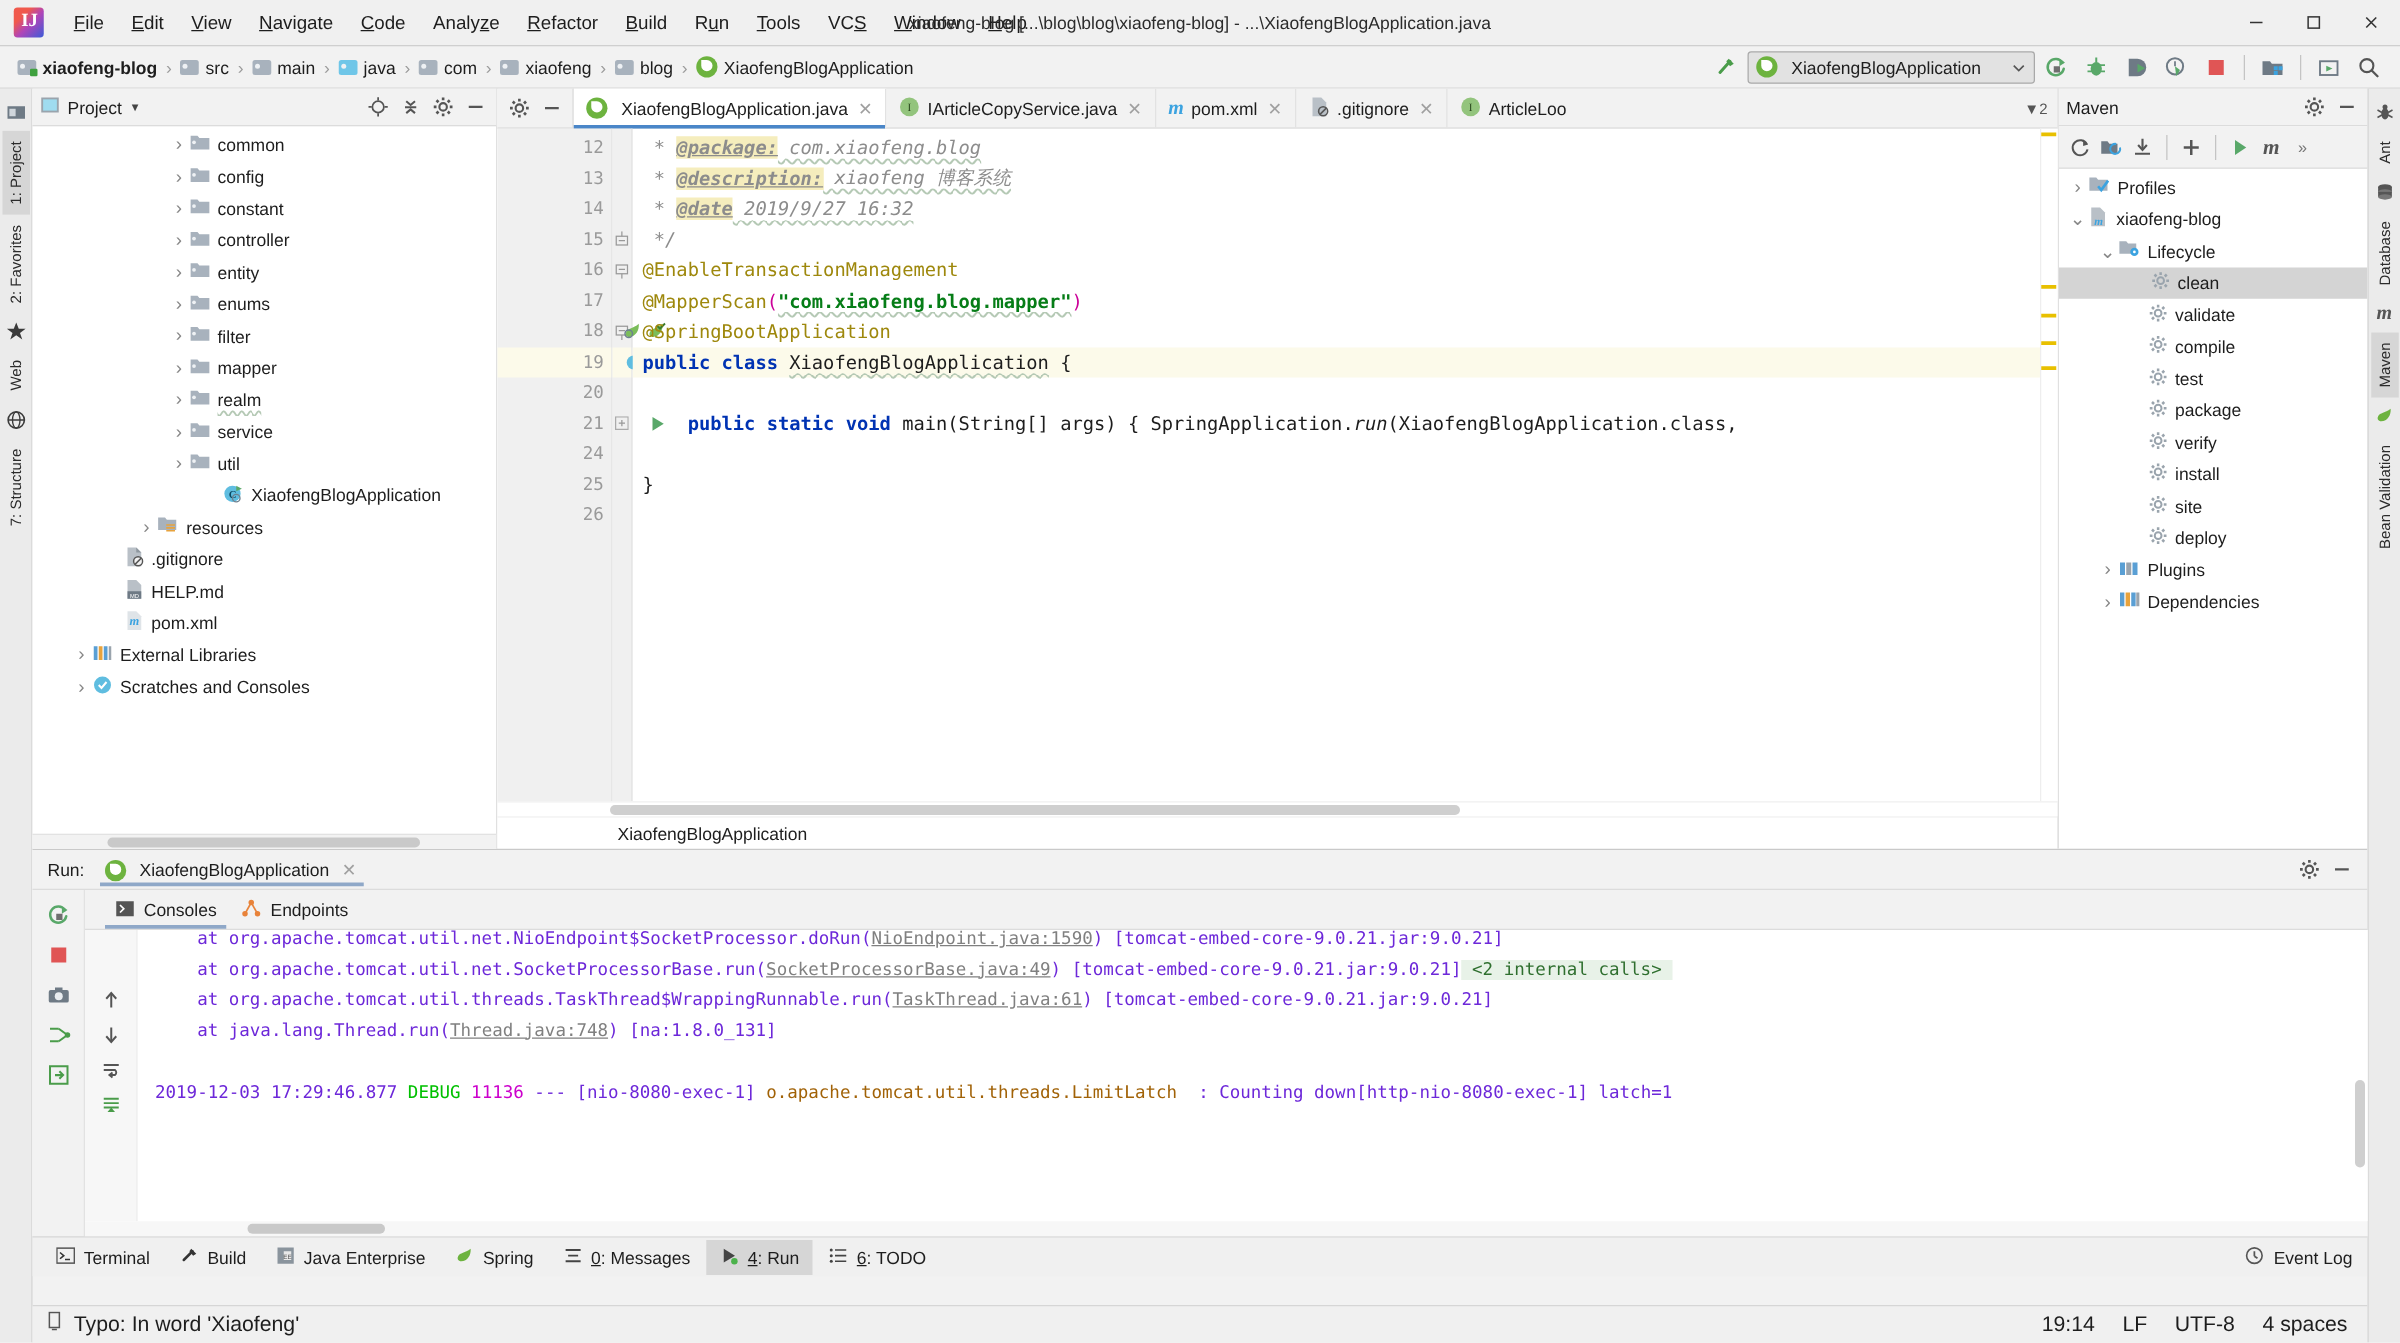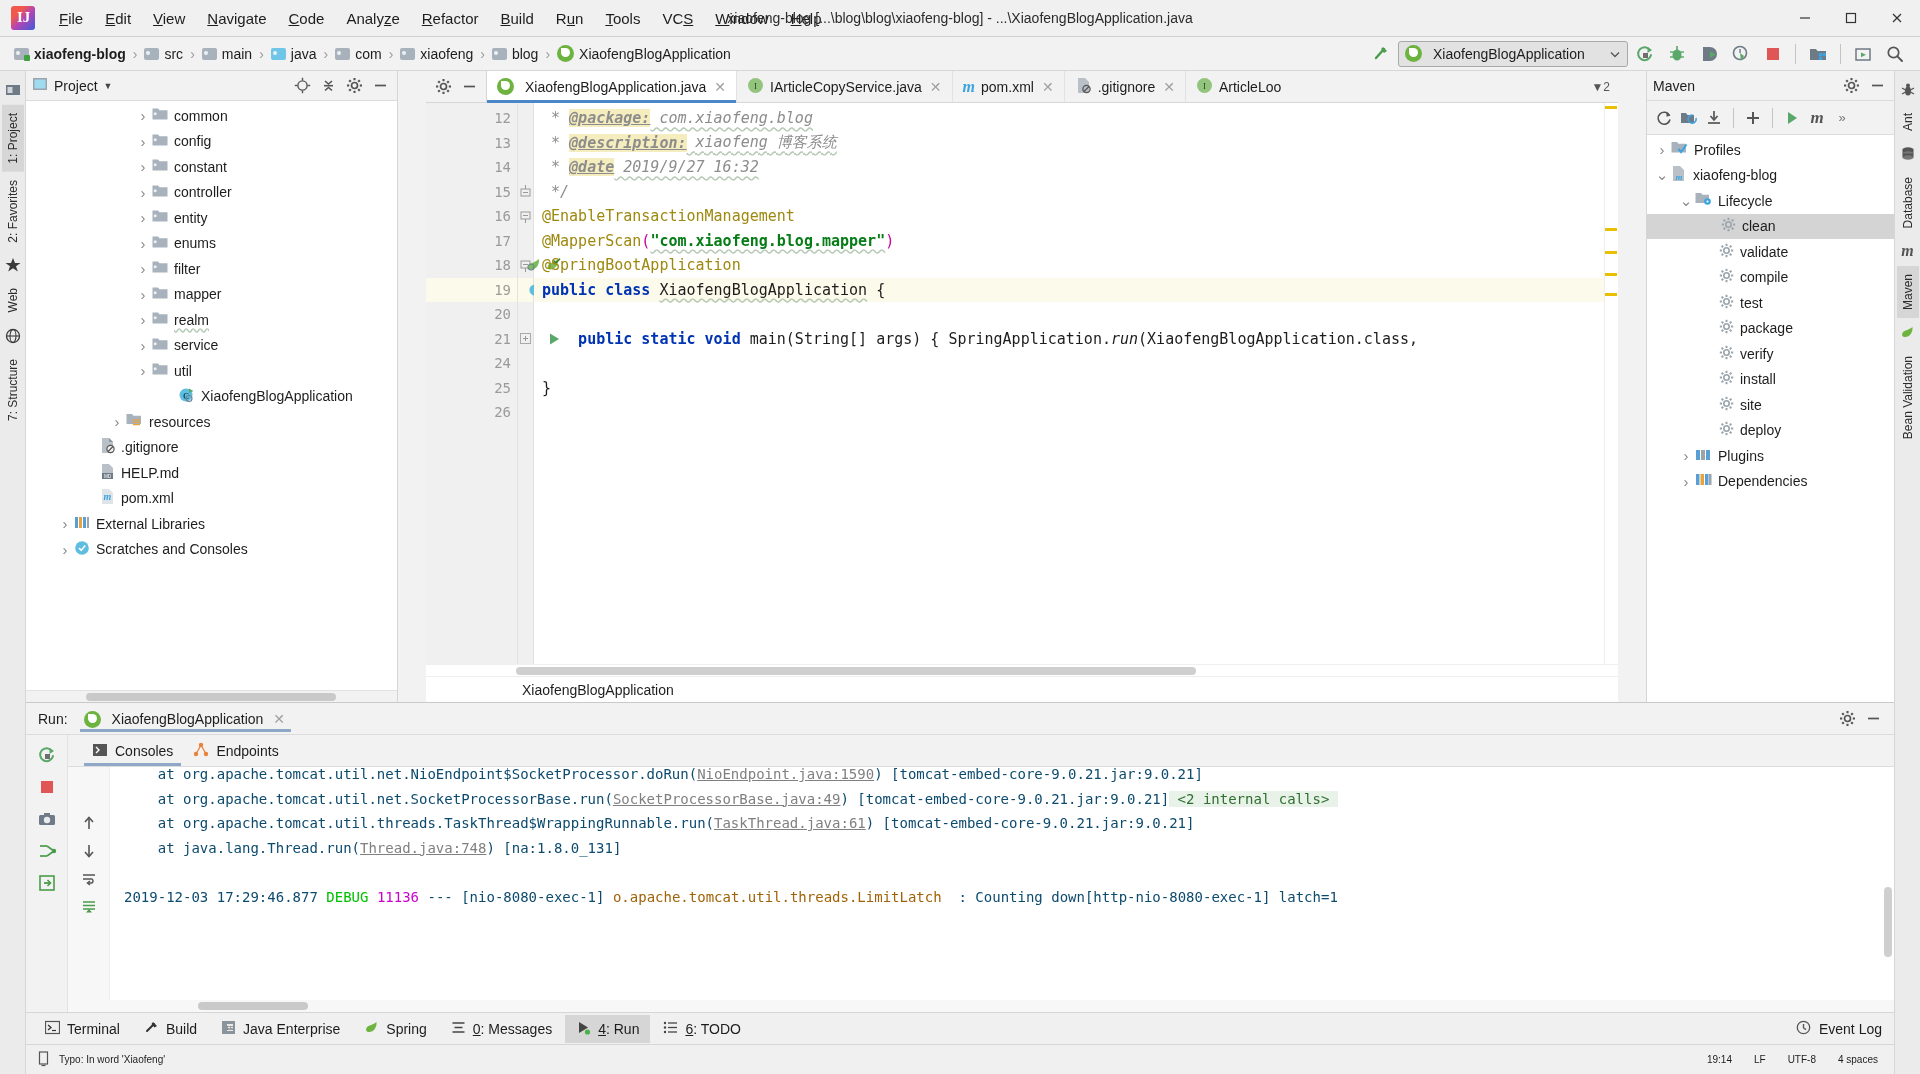--- a/index.html
+++ b/index.html
@@ -50,21 +50,21 @@
   
   .body { flex:1; display:flex; min-height:0; }
   .leftstrip, .rightstrip { width:26px; background:#ebebeb; display:flex; flex-direction:column; align-items:center;
      border-right:1px solid #d6d6d6; padding-top: 4px; }
   .rightstrip { border-right:none; border-left:1px solid #d6d6d6; }
   .vtab { writing-mode: vertical-rl; transform: rotate(180deg); font-size:12px; padding: 8px 4px; color:#2b2b2b; white-space:nowrap;}
   .vtab.sel { background:#d6d6d6; }
   .vicon { width:20px;height:20px;margin:5px 0;display:flex;align-items:center;justify-content:center;}
 
   .center { flex:1; display:flex; flex-direction:column; min-width:0; }
-  .upper { display:flex; flex:1; min-height:0;gap:28px; }
+  .upper { display:flex; flex:1; min-height:0; }
 
   
   .project-pane { width: 372px; min-width:372px; background:#fff; display:flex; flex-direction:column; border-right:1px solid #d6d6d6;}
   .tw-header { height:30px; min-height:30px; display:flex; align-items:center; background:#f2f2f2; border-bottom:1px solid #dcdcdc; padding: 0 6px; gap:6px;}
   .tw-title { font-size:14px; display:flex; align-items:center; gap:6px;}
   .tw-actions { margin-left:auto; display:flex; align-items:center; gap:4px;}
   .ticon { width:22px;height:22px;display:flex;align-items:center;justify-content:center; color:#555;}
   .tree { flex:1; overflow:hidden; padding-top: 2px; font-size:14px; position:relative;}
   .trow { height:25.5px; display:flex; align-items:center; white-space:nowrap; padding-left:4px;}
   .arrow { width:18px; display:flex; align-items:center; justify-content:center; color:#888; font-size:12px; flex:none;}
@@ -127,37 +127,37 @@
   .run-sidebar { width:42px; min-width:42px; background:#f2f2f2; display:flex; flex-direction:column; align-items:center; padding-top:6px; gap:4px; border-right:1px solid #e2e2e2;}
   .rs-ic { width:28px;height:28px; display:flex; align-items:center; justify-content:center;}
   .console-col { flex:1; display:flex; flex-direction:column; min-width:0;}
   .console-tabs { height:32px; min-height:32px; display:flex; align-items:center; gap:16px; padding-left:22px; background:#f2f2f2; border-bottom:1px solid #dcdcdc;}
   .ctab { display:flex; align-items:center; gap:7px; font-size:14px; position:relative; padding: 6px 2px 5px 2px;}
   .ctab.active::after{content:"";position:absolute;left:-6px;right:-6px;bottom:0;height:3px;background:#8fa8c8;}
   .console-inner { flex:1; display:flex; min-height:0; background:#fff; position:relative;}
   .console-gutter { width:42px; min-width:42px; background:#f7f7f7; border-right:1px solid #eee; display:flex; flex-direction:column; align-items:center; padding-top:42px;}
   .console { flex:1; font-family:"DejaVu Sans Mono", monospace; font-size:14px; padding: 4px 0 0 14px; overflow:hidden; line-height:24.5px; white-space:pre; min-width:0;}
   .lnk { color:#808080; text-decoration:underline; }
-  .dim { color:#0c4a6e; }
+  .dim { color:#6d28d9; }
   .grey-badge { background:#e8f2e8; color:#2f6f2f; }
   .c-green { color:#00c000;}
   .c-magenta{ color:#cc00cc;}
   .c-cyan { color:#a16207;}
   .console-scroll { width:12px; background:#fff; position:relative;}
   .console-scroll .thumb{ position:absolute; left:2px; top:120px; height:70px; width:8px; background:#cfcfcf; border-radius:4px;}
   .run-hscroll { height:12px; background:#f7f7f7; position:relative;}
   .run-hscroll .thumb{position:absolute;left:130px;top:2px;height:8px;width:110px;background:#c9c9c9;border-radius:4px;}
 
   
   .toolwin-bar { height:32px;min-height:32px; display:flex; align-items:center; background:#f0f0f0; border-top:1px solid #d6d6d6; padding-left:8px; gap:2px;}
   .twb { display:flex; align-items:center; gap:7px; font-size:14px; padding: 5px 11px; white-space:nowrap;}
   .twb.sel { background:#d6d6d6; }
   .twb u { text-decoration: underline; }
   .twb-right { margin-left:auto; display:flex; align-items:center; gap:8px; padding-right:12px; font-size:14px;}
-  .statusbar { height:30px;min-height:30px; display:flex; align-items:center; background:#f0f0f0; border-top:1px solid #d6d6d6; padding-left:10px; font-size:10px; gap:8px;}
+  .statusbar { height:30px;min-height:30px; display:flex; align-items:center; background:#f0f0f0; border-top:1px solid #d6d6d6; padding-left:10px; font-size:17px; gap:8px;margin-top:23px;}
   .status-right { margin-left:auto; display:flex; align-items:center; gap:22px; padding-right:16px;}
 </style>
 </head>
 <body>
 
 <div class="app">
 
   <div class="titlebar">
     <div class="ij-logo">
       <div class="sq"></div>

